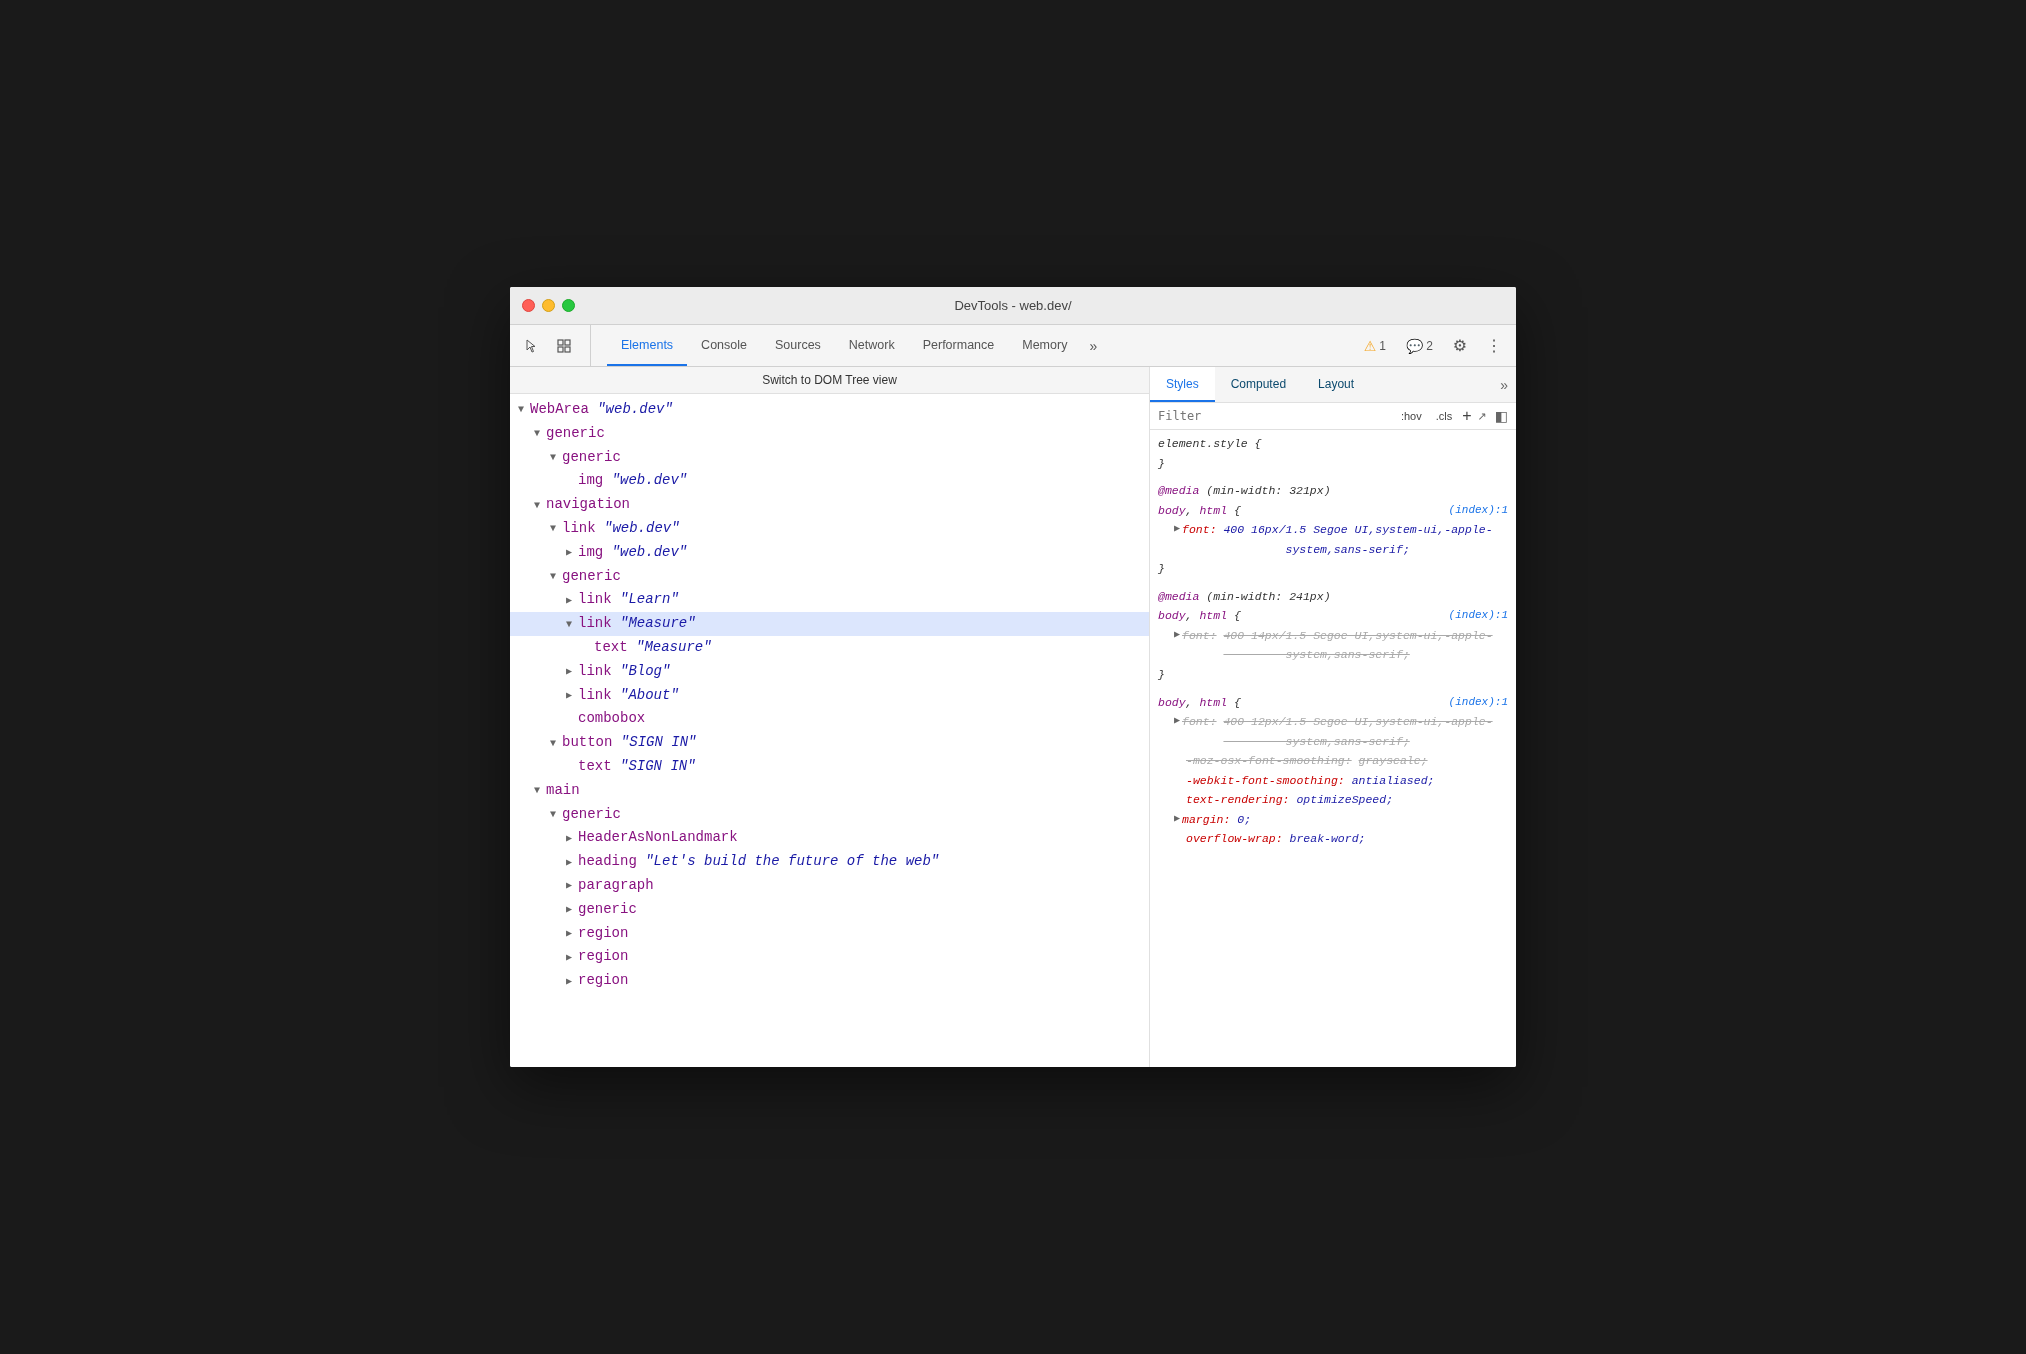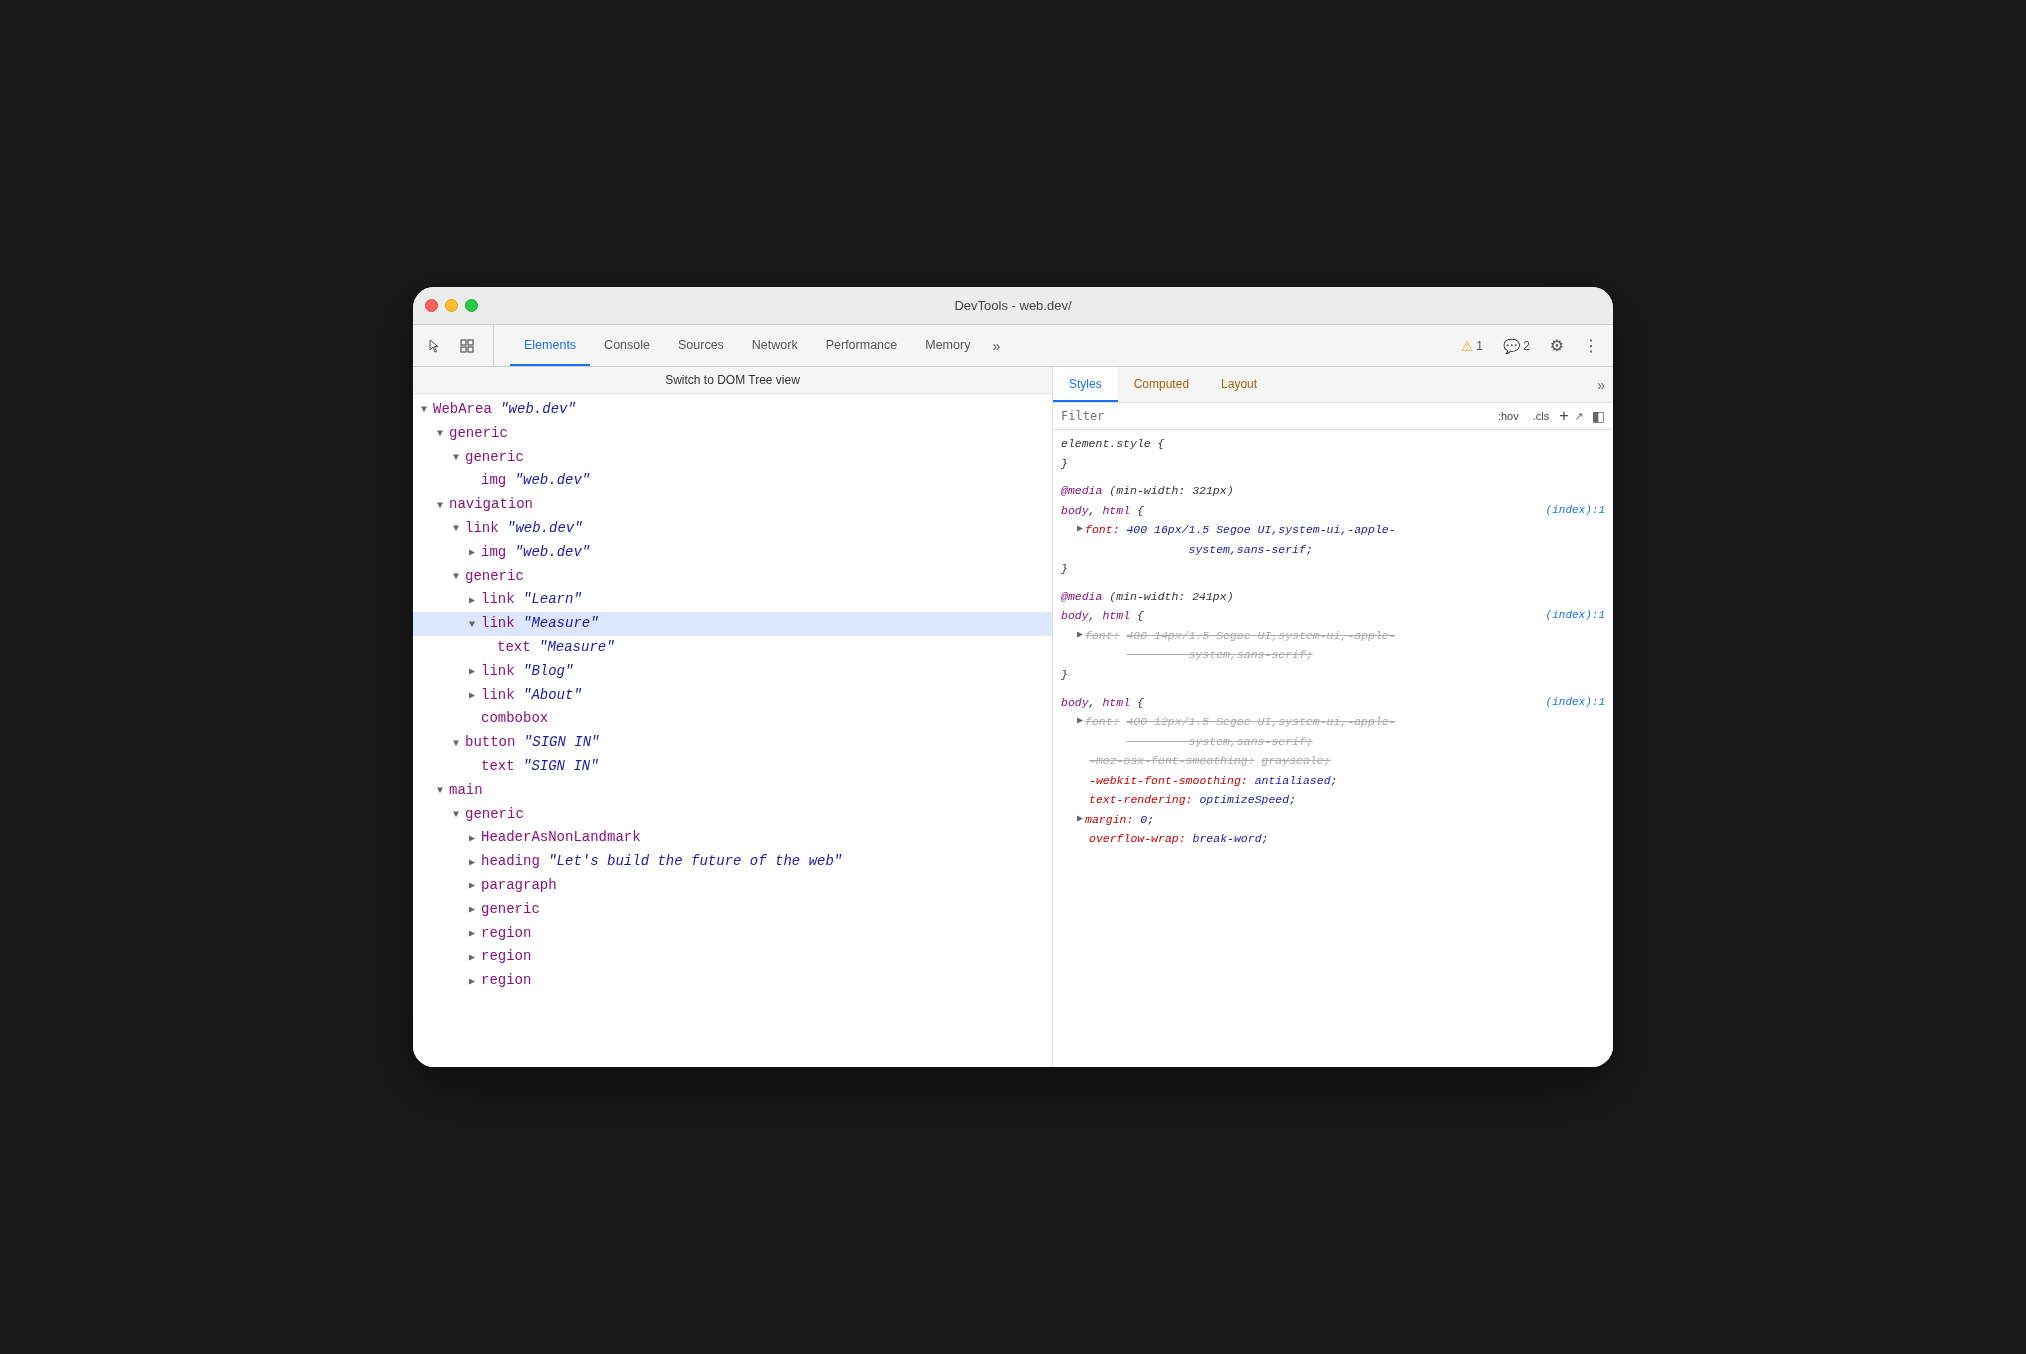--- a/index.html
+++ b/index.html
@@ -5,24 +5,24 @@
     * { box-sizing: border-box; margin: 0; padding: 0; }
     body {
       background: #1a1a1a;
       display: flex;
       justify-content: center;
       align-items: center;
       min-height: 100vh;
       font-family: -apple-system, BlinkMacSystemFont, 'Segoe UI', sans-serif;
     }
     .window {
-      width: 1200px;
+      width: 1006px;
       height: 780px;
       background: #ffffff;
-      border-radius: 21px;
+      border-radius: 2px;
       overflow: hidden;
       box-shadow: 0 20px 60px rgba(0,0,0,0.5);
       display: flex;
       flex-direction: column;
     }
     
     .titlebar {
       background: #ececec;
       height: 38px;
       display: flex;
@@ -200,21 +200,21 @@
       border-bottom: 1px solid #e0e0e0;
       background: #f5f5f5;
       height: 36px;
       align-items: stretch;
     }
     .panel-tab {
       padding: 0 16px;
       display: flex;
       align-items: center;
       font-size: 12px;
-      color: #a16207;
+      color: #0c4a6e;
       cursor: pointer;
       border-bottom: 2px solid transparent;
     }
     .panel-tab.active {
       color: #1a73e8;
       border-bottom: 2px solid #1a73e8;
       background: #fff;
     }
     .panel-tab-more {
       margin-left: auto;

